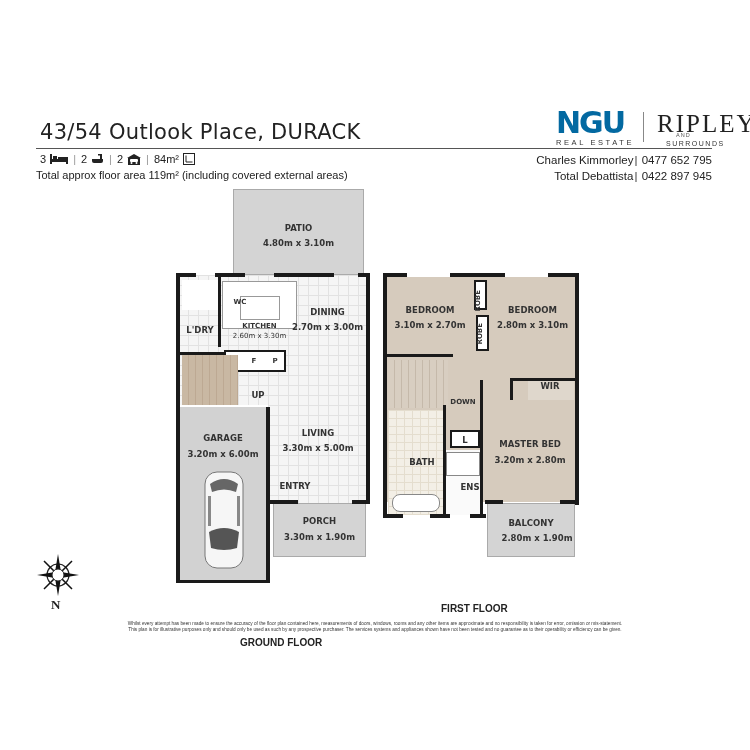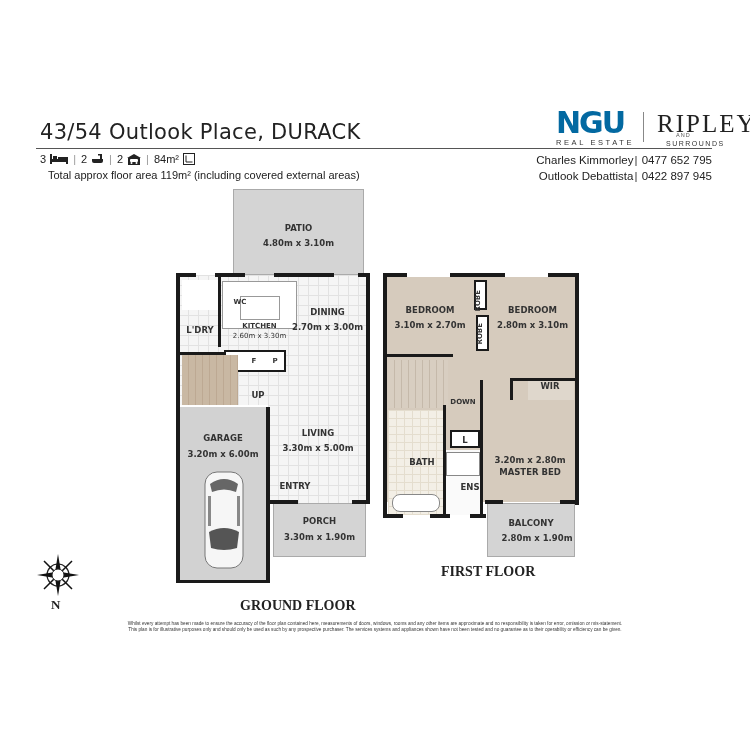--- a/index.html
+++ b/index.html
@@ -3,33 +3,33 @@
 <meta charset="utf-8">
 <style>
   * { box-sizing: border-box; margin: 0; padding: 0; }
   body { width: 750px; height: 750px; background: #ffffff; position: relative; overflow: hidden; font-family: "Liberation Sans", sans-serif; color: #222; }
   .abs { position: absolute; }
   .title { left: 40px; top: 120px; font-size: 21px; color: #222; letter-spacing: 0.3px; font-family: "DejaVu Sans", sans-serif; }
   .rule { left: 36px; top: 148px; width: 676px; height: 1px; background: #555; }
   .specs { left: 40px; top: 153px; font-size: 11px; display: flex; align-items: center; gap: 4px; color: #222; }
   .specs .sep { color: #999; padding: 0 1px; }
   .specs svg { display: block; }
-  .total { left: 48px; top: 169px; font-size: 11px; color: #222; }
+  .total { left: 36px; top: 169px; font-size: 11px; color: #222; }
   .ngu { left: 556px; top: 108px; font-weight: 900; font-size: 30px; letter-spacing: -2px; font-family: "DejaVu Sans", sans-serif; line-height: 30px; color: #0369a1; }
   .re { left: 556px; top: 138px; font-size: 7.5px; letter-spacing: 2.6px; color: #333; }
   .vdiv { left: 643px; top: 112px; width: 1px; height: 30px; background: #888; }
   .ripley { left: 657px; top: 110px; font-family: "Liberation Serif", serif; font-size: 25px; letter-spacing: 2px; color: #222; }
   .and { left: 676px; top: 132px; font-size: 5.5px; letter-spacing: 1px; color: #555; }
   .surr { left: 666px; top: 140px; font-size: 7px; letter-spacing: 1.5px; color: #333; }
   .agent { font-size: 11.5px; color: #222; text-align: right; width: 200px; }
   .agent .bar { color: #333; padding: 0 1px; }
   .lbl { position: absolute; font-size: 8.5px; font-weight: bold; color: #333; text-align: center; white-space: nowrap; font-family: "DejaVu Sans", sans-serif; }
   .lbl.sm { font-size: 7px; }
   .wall { position: absolute; background: #1a1a1a; }
-  .floorlabel { font-size: 14px; font-weight: bold; color: #222; font-family: Liberation Serif, serif; }
+  .floorlabel { font-size: 10px; font-weight: bold; color: #222; font-family: Liberation Sans, sans-serif; margin-top: 39px; }
   .disc { left: 110px; top: 621px; width: 530px; font-size: 4.7px; color: #333; line-height: 6px; text-align: center; }
 </style>
 </head>
 <body>
 
 <div class="abs title">43/54 Outlook Place, DURACK</div>
 <div class="abs rule"></div>
 
 <div class="abs specs">
   <span>3</span>
@@ -76,21 +76,21 @@
 <div class="abs re">REAL ESTATE</div>
 <div class="abs vdiv"></div>
 <div class="abs ripley">RIPLEY</div>
 <div class="abs and">AND</div>
 <div class="abs surr">SURROUNDS</div>
 
 <div class="abs agent" style="left:512px; top:154px;">
   <span>Charles Kimmorley</span><span class="bar">|</span> <span>0477 652 795</span>
 </div>
 <div class="abs agent" style="left:512px; top:170px;">
-  <span>Outlook Debattista</span><span class="bar">|</span> <span>0422 897 945</span>
+  <span>Total Debattista</span><span class="bar">|</span> <span>0422 897 945</span>
 </div>
 
 <div>
 
   <div class="abs" style="left:233px; top:189px; width:131px; height:86px; background:#d4d4d4; border:1px solid #aaa;"></div>
   <div class="lbl" style="left:233px; top:223px; width:131px;">PATIO</div>
   <div class="lbl" style="left:233px; top:238px; width:131px;">4.80m x 3.10m</div>
 
   <div class="abs" style="left:178px; top:275px; width:190px; height:130px; background-color:#f5f5f5; background-image:linear-gradient(#e2e2e2 1px, transparent 1px), linear-gradient(90deg, #e2e2e2 1px, transparent 1px); background-size:10px 10px;"></div>
   <div class="abs" style="left:268px; top:405px; width:100px; height:98px; background-color:#f5f5f5; background-image:linear-gradient(#e2e2e2 1px, transparent 1px), linear-gradient(90deg, #e2e2e2 1px, transparent 1px); background-size:10px 10px;"></div>
@@ -168,21 +168,21 @@
 
   <div class="lbl" style="left:390px; top:305px; width:80px;">BEDROOM</div>
   <div class="lbl" style="left:390px; top:320px; width:80px;">3.10m x 2.70m</div>
   <div class="lbl" style="left:490px; top:305px; width:85px;">BEDROOM</div>
   <div class="lbl" style="left:490px; top:320px; width:85px;">2.80m x 3.10m</div>
   <div class="lbl sm" style="left:446px; top:364px; width:34px;margin-top:34px;">DOWN</div>
   <div class="lbl" style="left:530px; top:381px; width:40px;">WIR</div>
   <div class="lbl" style="left:452px; top:435px; width:26px;">L</div>
   <div class="lbl" style="left:400px; top:457px; width:44px;">BATH</div>
   <div class="lbl" style="left:458px; top:482px; width:24px;">ENS</div>
-  <div class="lbl" style="left:485px; top:439px; width:90px;margin-top:28px;">MASTER BED</div>
+  <div class="lbl" style="left:485px; top:439px; width:90px;">MASTER BED</div>
   <div class="lbl" style="left:485px; top:455px; width:90px;">3.20m x 2.80m</div>
 
   <div class="abs" style="left:392px; top:494px; width:48px; height:18px; border:1px solid #888; border-radius:8px; background:#fff;"></div>
   <div class="abs" style="left:446px; top:452px; width:34px; height:24px; border:1px solid #888; background:#fff;"></div>
 
   <div class="abs" style="left:487px; top:503px; width:88px; height:54px; background:#d4d4d4; border:1px solid #aaa;"></div>
   <div class="lbl" style="left:487px; top:518px; width:88px;">BALCONY</div>
   <div class="lbl" style="left:487px; top:533px; width:100px;">2.80m x 1.90m</div>
 
   <div class="wall" style="left:383px; top:273px; width:4px; height:245px;"></div>

